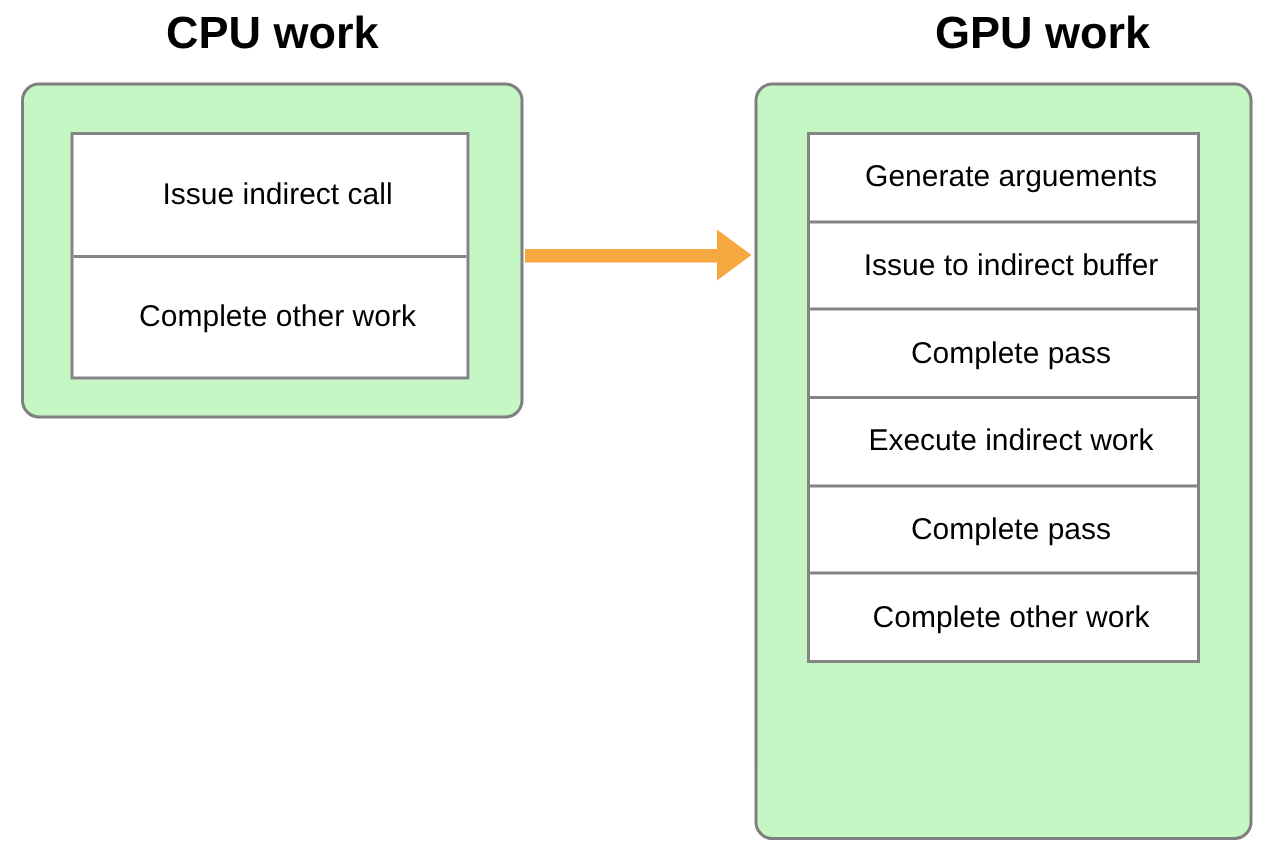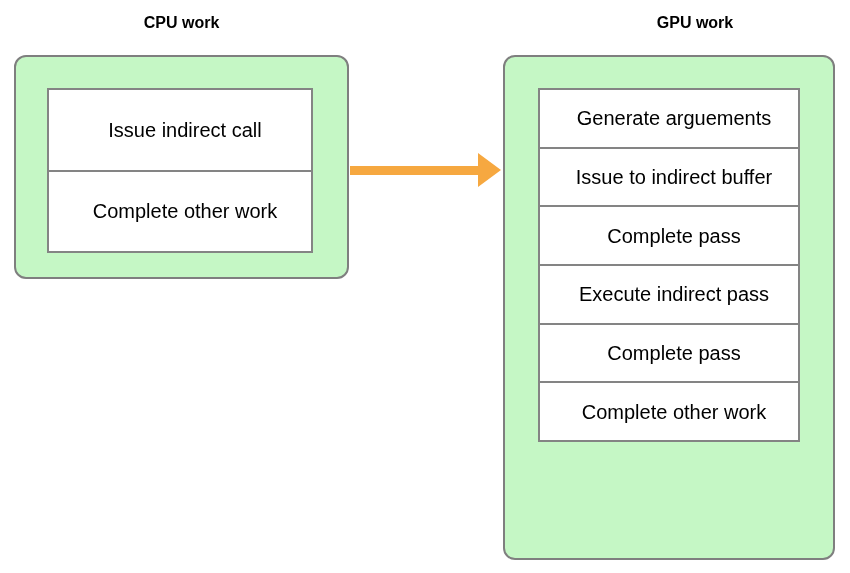--- a/index.html
+++ b/index.html
@@ -13,21 +13,21 @@
     height: 573px;
     background: #ffffff;
     font-family: "Liberation Sans", sans-serif;
     overflow: hidden;
   }
   .group-title {
     position: absolute;
     top: 10px;
     text-align: center;
     font-weight: bold;
-    font-size: 16px;
+    font-size: 30px;
     line-height: 26px;
     color: #000000;
   }
   .group-title.cpu { left: 14px; width: 335px; }
   .group-title.gpu { left: 529px; width: 332px; }
   .container {
     position: absolute;
     background: #C5F7C5;
     border: 2px solid #7F7F7F;
     border-radius: 12px;
@@ -95,19 +95,19 @@
   </div>
 
   <div class="arrow-shaft"></div>
   <div class="arrow-head"></div>
 
   <div class="container gpu">
     <div class="step-table">
       <div class="step-cell">Generate arguements</div>
       <div class="step-cell">Issue to indirect buffer</div>
       <div class="step-cell">Complete pass</div>
-      <div class="step-cell">Execute indirect pass</div>
+      <div class="step-cell">Execute indirect work</div>
       <div class="step-cell">Complete pass</div>
       <div class="step-cell">Complete other work</div>
     </div>
   </div>
 
 </div>
 
 </body></html>

